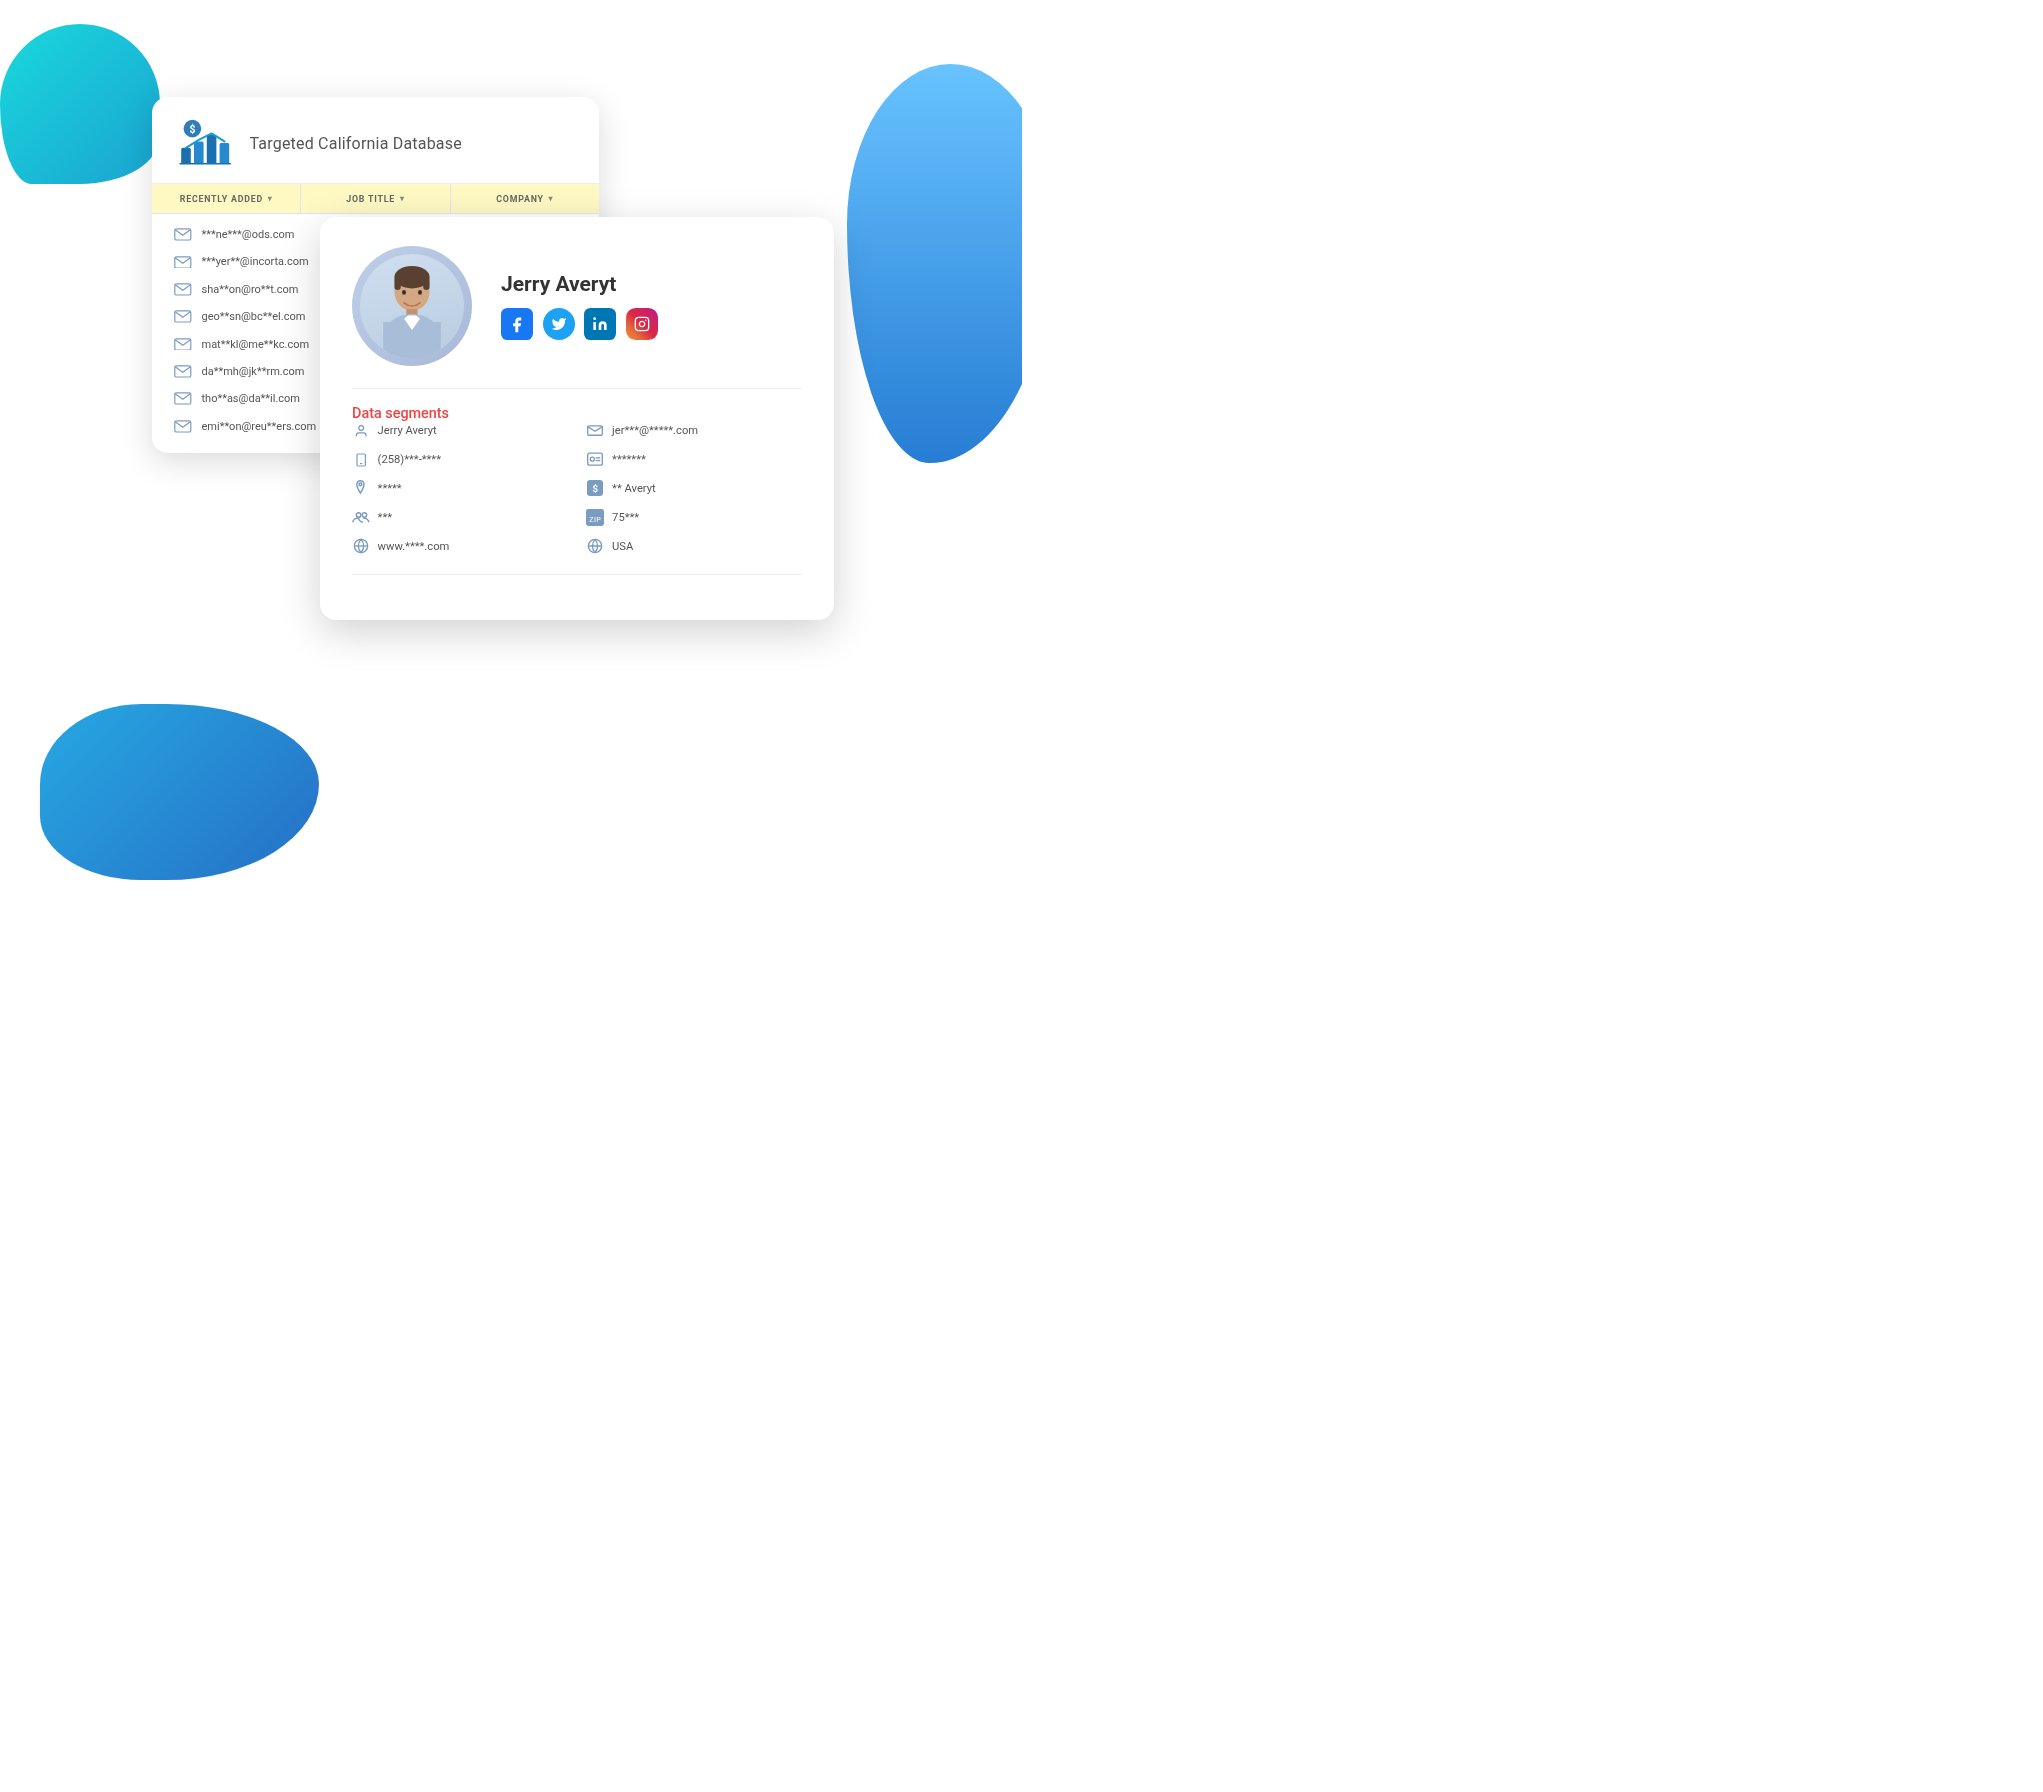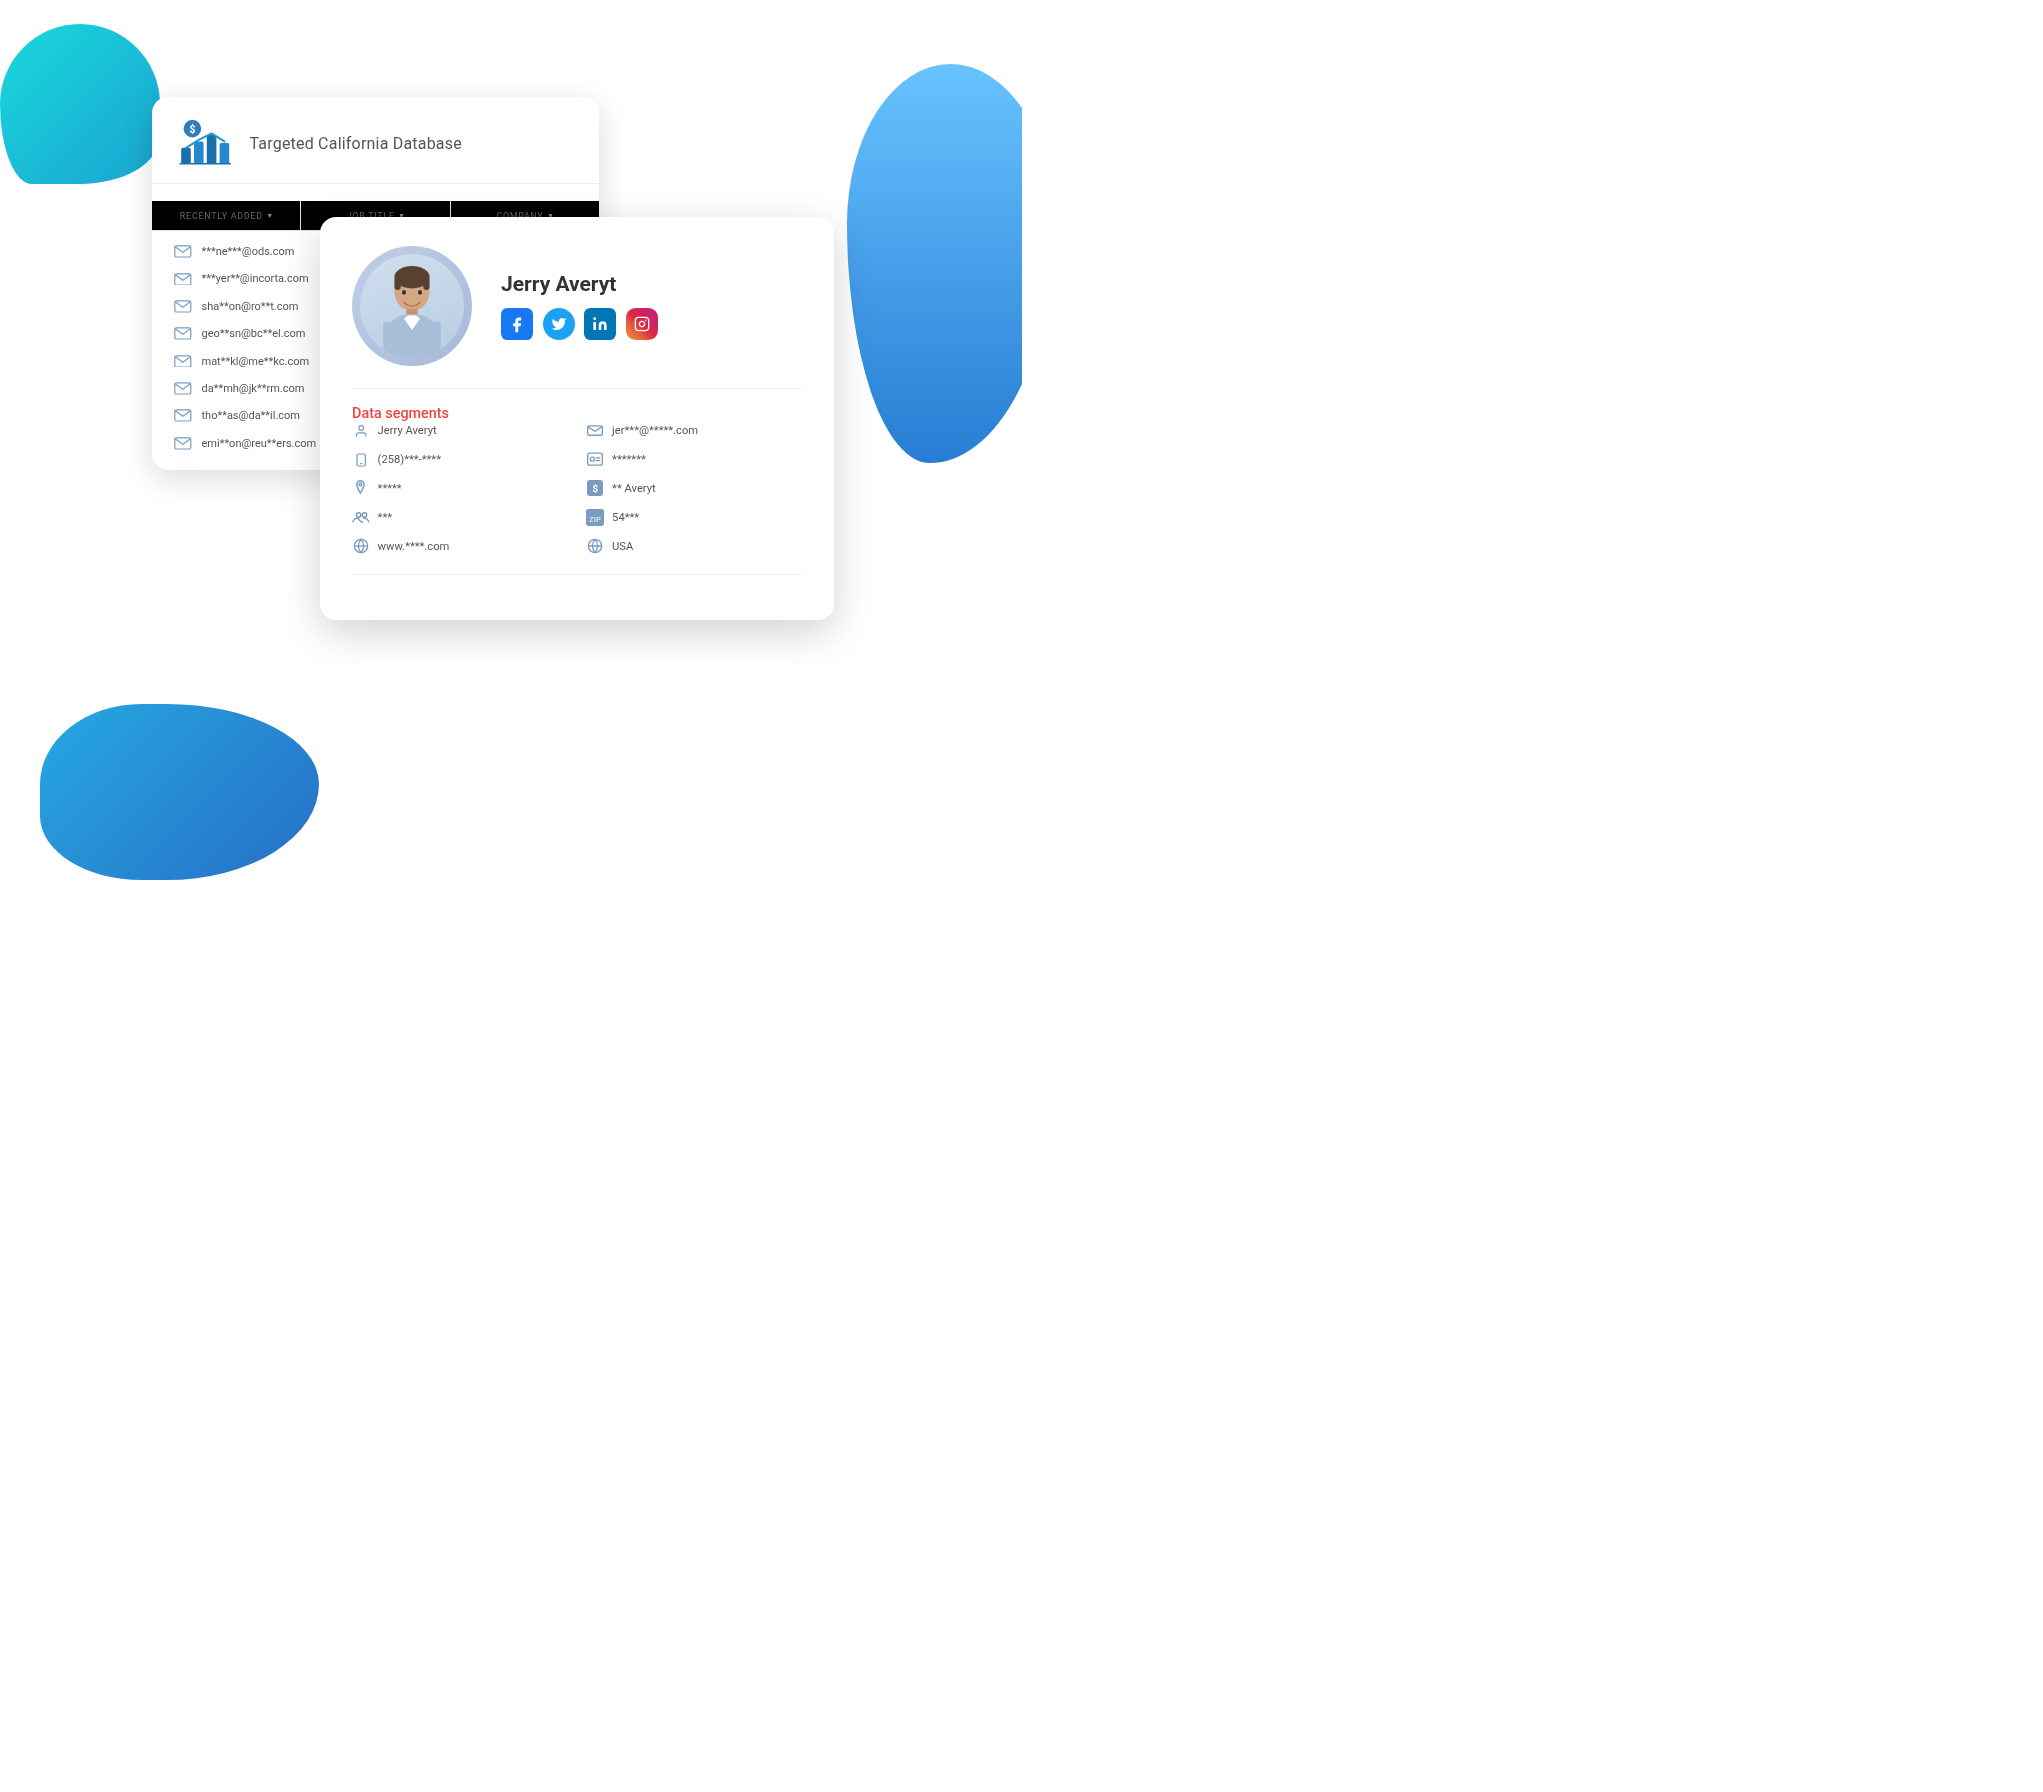--- a/index.html
+++ b/index.html
@@ -101,32 +101,31 @@
 
     .filter-tabs {
       display: flex;
       border-bottom: 0.8px solid #dde6ef;
     }
 
     .filter-tab {
       flex: 1;
       padding: 9.6px 12.8px;
       font-size: 8.8px;
-      font-weight: 400;
+      font-weight: 700;
       letter-spacing: 0.8px;
       color: #666;
       text-transform: uppercase;
       display: flex;
       align-items: center;
       justify-content: center;
       gap: 4.8px;
       cursor: pointer;
-      background: #000000;
+      background: #fef9c3;
       border-right: 0.8px solid #dde6ef;
-      margin-top: 17px;
     }
     .filter-tab:last-child { border-right: none; }
     .filter-tab .chevron {
       font-size: 8px;
       color: #888;
     }
 
     .email-list {
       padding: 6.4px 0 12.8px;
     }
@@ -505,21 +504,21 @@
             </svg>
         </div>
         <span>***</span>
       </div>
       <div class="data-item">
         <div class="data-item-icon">
           <div style="background:#7a9cc0;border-radius:2.4px;padding:0.8px 3.2px;">
             <span style="color:white;font-size:7.2px;font-weight:400;letter-spacing:0.4px;">ZIP</span>
           </div>
         </div>
-        <span>54***</span>
+        <span>75***</span>
       </div>
 
       <div class="data-item">
         <div class="data-item-icon">
           <svg width="16" height="16" viewBox="0 0 24 24" fill="none" stroke="#7a9cc0" stroke-width="2">
               <circle cx="12" cy="12" r="10"></circle>
               <line x1="2" y1="12" x2="22" y2="12"></line>
               <path d="M12 2a15.3 15.3 0 0 1 4 10 15.3 15.3 0 0 1-4 10 15.3 15.3 0 0 1-4-10 15.3 15.3 0 0 1 4-10z"></path>
             </svg>
         </div>

